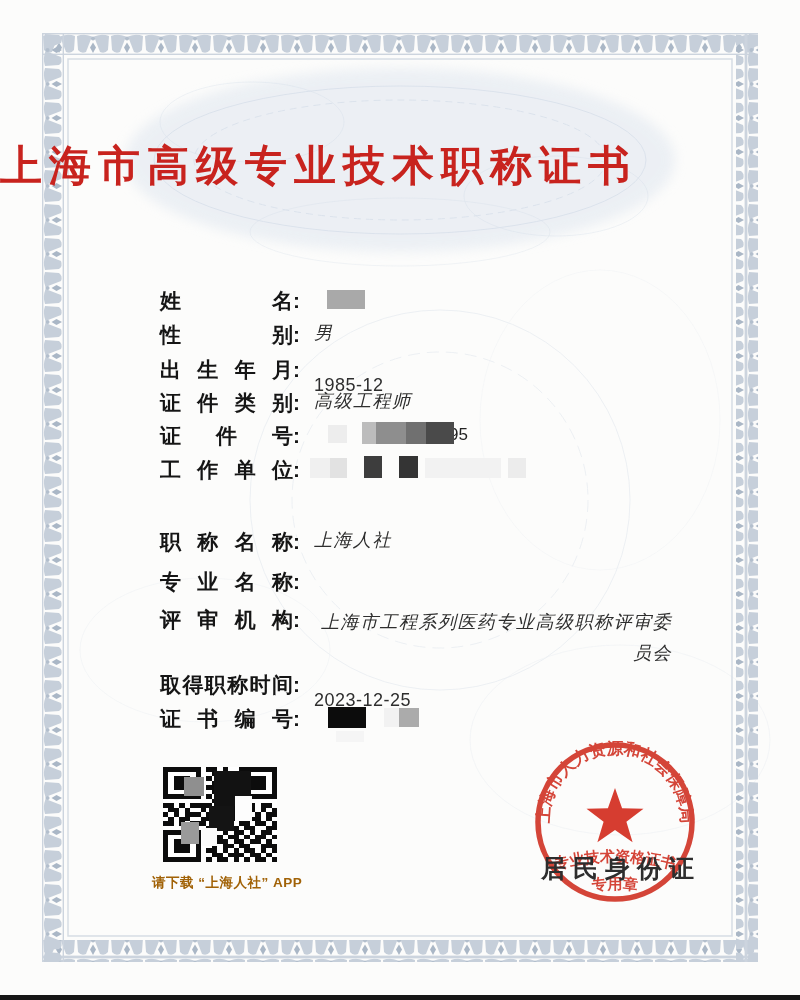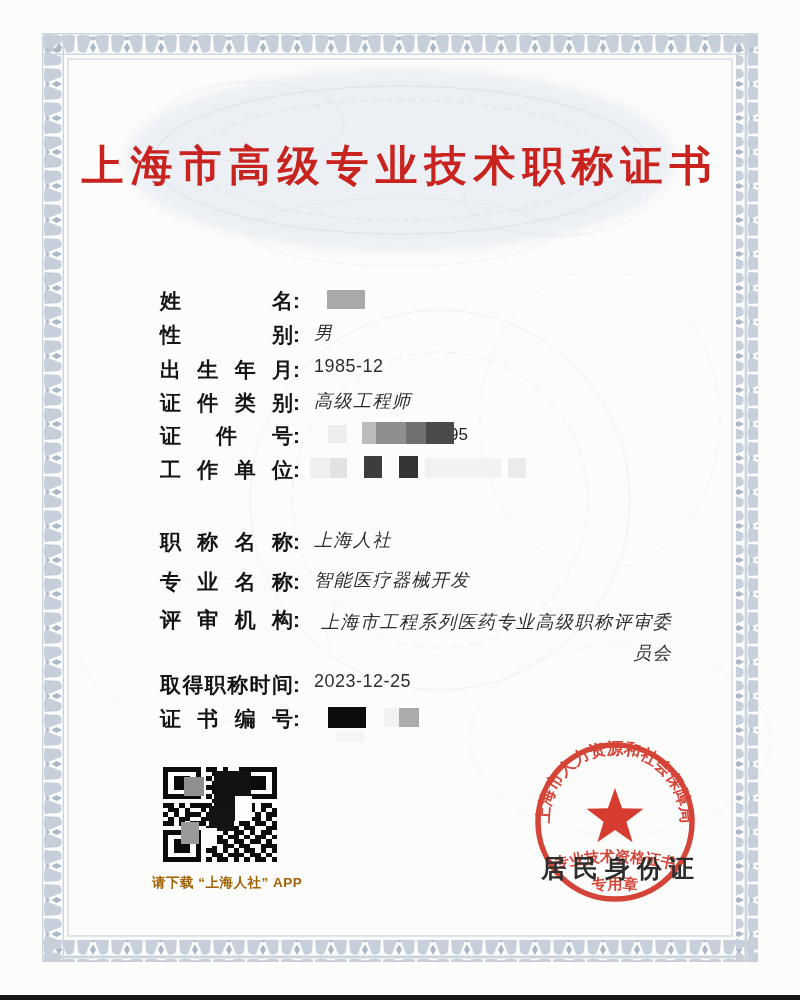--- a/index.html
+++ b/index.html
@@ -3,29 +3,29 @@
 <meta charset="utf-8">
 <style>
   html,body{margin:0;padding:0;}
   body{font-family:"Liberation Sans",sans-serif;background:#e9eae8;}
   .page{position:relative;width:800px;height:1000px;margin:0 auto;background:#f7f8f6;overflow:hidden;}
   .paper{position:absolute;left:0;top:0;width:800px;height:995px;background:#fcfcfb;}
   .scan-edge{position:absolute;left:0;bottom:0;width:800px;height:5px;background:#161616;}
   .bg-deco{position:absolute;left:0;top:0;pointer-events:none;}
   .border-frame{position:absolute;left:42px;top:33px;pointer-events:none;}
 
-  .cert-title{position:absolute;left:0;top:138px;width:800px;text-align:center;
+  .cert-title{position:absolute;left:0;top:138px;width:800px;text-align:left;
     font-size:42px;font-weight:700;color:#c8231e;letter-spacing:7px;}
 
   .row{position:absolute;left:160px;display:flex;align-items:flex-start;}
   .row .lbl{width:140px;font-size:21px;font-weight:700;color:#151515;flex:none;}
   .char-justify{display:flex;justify-content:space-between;}
   .row .val{margin-left:14px;font-size:18px;color:#2e2e2e;}
   .val-kai{font-family:"DejaVu Serif",serif;font-style:italic;letter-spacing:1.5px;font-size:18px;}
-  .val-num{font-family:"Liberation Sans",sans-serif;font-size:17px;letter-spacing:.5px;color:#333;}
+  .val-num{font-family:"Liberation Sans",sans-serif;font-size:17px;letter-spacing:.5px;color:#333;margin-top:19px;}
   .r1{top:287px}.r2{top:321px}.r3{top:356px}.r4{top:389px}.r5{top:422px}.r6{top:456px}
   .r7{top:528px}.r8{top:568px}.r9{top:606px}.r10{top:671px}.r11{top:705px}
   .r9 .val{width:358px;line-height:31px;text-align:right;}
 
   .redact{position:absolute;z-index:2;}
   .partial-id{position:absolute;left:449px;top:425px;z-index:1;font-size:17px;color:#222;}
 
   .qr{position:absolute;left:163px;top:767px;width:114px;height:95px;background:#fff;}
   .qr-grid{position:absolute;inset:0;display:grid;grid-template-columns:repeat(21,1fr);grid-template-rows:repeat(21,1fr);}
   .qr-grid div{width:100%;height:100%;}
@@ -166,21 +166,20 @@
     <span class="val val-kai">上海人社</span>
   </div>
 
   <div class="row r8">
     <span class="lbl char-justify">
         <span>专</span>
         <span>业</span>
         <span>名</span>
         <span>称:</span>
       </span>
-    <span class="val val-kai">智能医疗器械开发</span>
   </div>
 
   <div class="row r9">
     <span class="lbl char-justify">
         <span>评</span>
         <span>审</span>
         <span>机</span>
         <span>构:</span>
       </span>
     <span class="val val-kai">上海市工程系列医药专业高级职称评审委员会</span>

